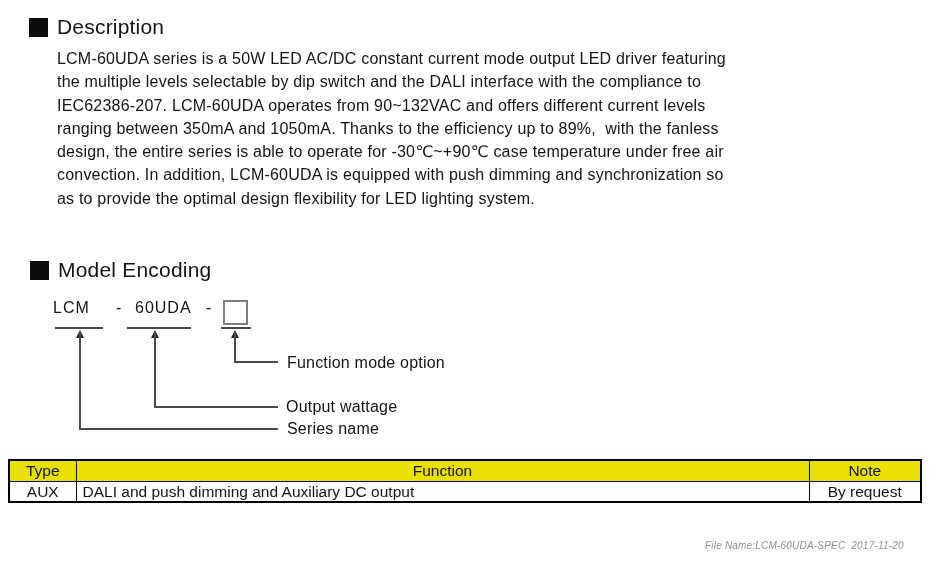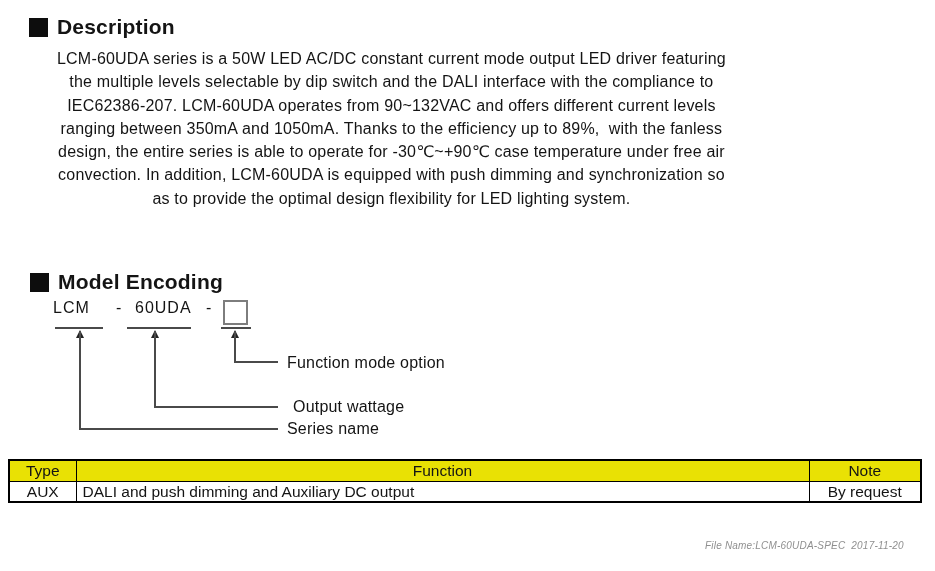--- a/index.html
+++ b/index.html
@@ -8,25 +8,25 @@
     width:935px; height:571px;
     background:#ffffff;
     color:#141414;
     font-family:"Liberation Sans","DejaVu Sans",sans-serif;
     overflow:hidden;
   }
 
   
   .sec-heading { position:absolute; display:flex; align-items:flex-start; }
   .sec-square  { width:19px; height:19px; background:#0d0d0d; margin-top:3px; flex:0 0 auto; }
-  .sec-title   { margin-left:9px; font-size:21px; font-weight:bold; letter-spacing:0.2px; white-space:pre; }
+  .sec-title   { margin-left:9px; font-size:21px; font-weight:normal; letter-spacing:0.2px; white-space:pre; }
 
   
   .desc-body { position:absolute; left:57px; top:47px; }
-  .desc-line { font-size:16px; line-height:23.3px; white-space:pre; letter-spacing:0.2px;text-align:center; }
+  .desc-line { font-size:16px; line-height:23.3px; white-space:pre; letter-spacing:0.2px; }
 
   
   .model-part { position:absolute; font-size:16px; font-weight:normal; letter-spacing:1px; white-space:pre; }
   .mode-box   { position:absolute; left:223px; top:300px; width:21px; height:21px;
                 border:2px solid #7d7d7d; background:#ffffff; }
   .hline { position:absolute; height:2px; background:#4a4a4a; }
   .vline { position:absolute; width:2px;  background:#4a4a4a; }
   .arrow-up { position:absolute; width:0; height:0;
               border-left:4px solid transparent; border-right:4px solid transparent;
               border-bottom:8px solid #222222; }
@@ -63,21 +63,21 @@
   <div class="desc-body">
     <div class="desc-line">LCM-60UDA series is a 50W LED AC/DC constant current mode output LED driver featuring</div>
     <div class="desc-line">the multiple levels selectable by dip switch and the DALI interface with the compliance to</div>
     <div class="desc-line">IEC62386-207. LCM-60UDA operates from 90~132VAC and offers different current levels</div>
     <div class="desc-line">ranging between 350mA and 1050mA. Thanks to the efficiency up to 89%,  with the fanless</div>
     <div class="desc-line">design, the entire series is able to operate for -30℃~+90℃ case temperature under free air</div>
     <div class="desc-line">convection. In addition, LCM-60UDA is equipped with push dimming and synchronization so</div>
     <div class="desc-line">as to provide the optimal design flexibility for LED lighting system.</div>
   </div>
 
-  <div class="sec-heading" style="left:30px; top:270px;">
+  <div class="sec-heading" style="left:30px; top:258px;">
     <div class="sec-square"></div>
     <div class="sec-title">Model Encoding</div>
   </div>
 
   <div class="model-part" style="left:53px; top:299px;">LCM</div>
   <div class="model-part" style="left:116px; top:299px;">-</div>
   <div class="model-part" style="left:135px; top:299px;">60UDA</div>
   <div class="model-part" style="left:206px; top:299px;">-</div>
   <div class="mode-box"></div>
 
@@ -91,21 +91,21 @@
 
   <div class="vline" style="left:79px;  top:331px; height:98px;"></div>
   <div class="vline" style="left:154px; top:331px; height:76px;"></div>
   <div class="vline" style="left:234px; top:331px; height:31px;"></div>
 
   <div class="hline" style="left:234px; top:361px; width:44px;"></div>
   <div class="hline" style="left:154px; top:406px; width:124px;"></div>
   <div class="hline" style="left:79px;  top:428px; width:199px;"></div>
 
   <div class="diag-label" style="left:287px; top:354px;">Function mode option</div>
-  <div class="diag-label" style="left:293px; top:398px;">Output wattage</div>
+  <div class="diag-label" style="left:286px; top:398px;">Output wattage</div>
   <div class="diag-label" style="left:287px; top:420px;">Series name</div>
 
   <table class="spec-table">
     <colgroup>
       <col style="width:67px">
         <col style="width:733px">
         <col style="width:112px">
     </colgroup>
     <thead>
       <tr>

